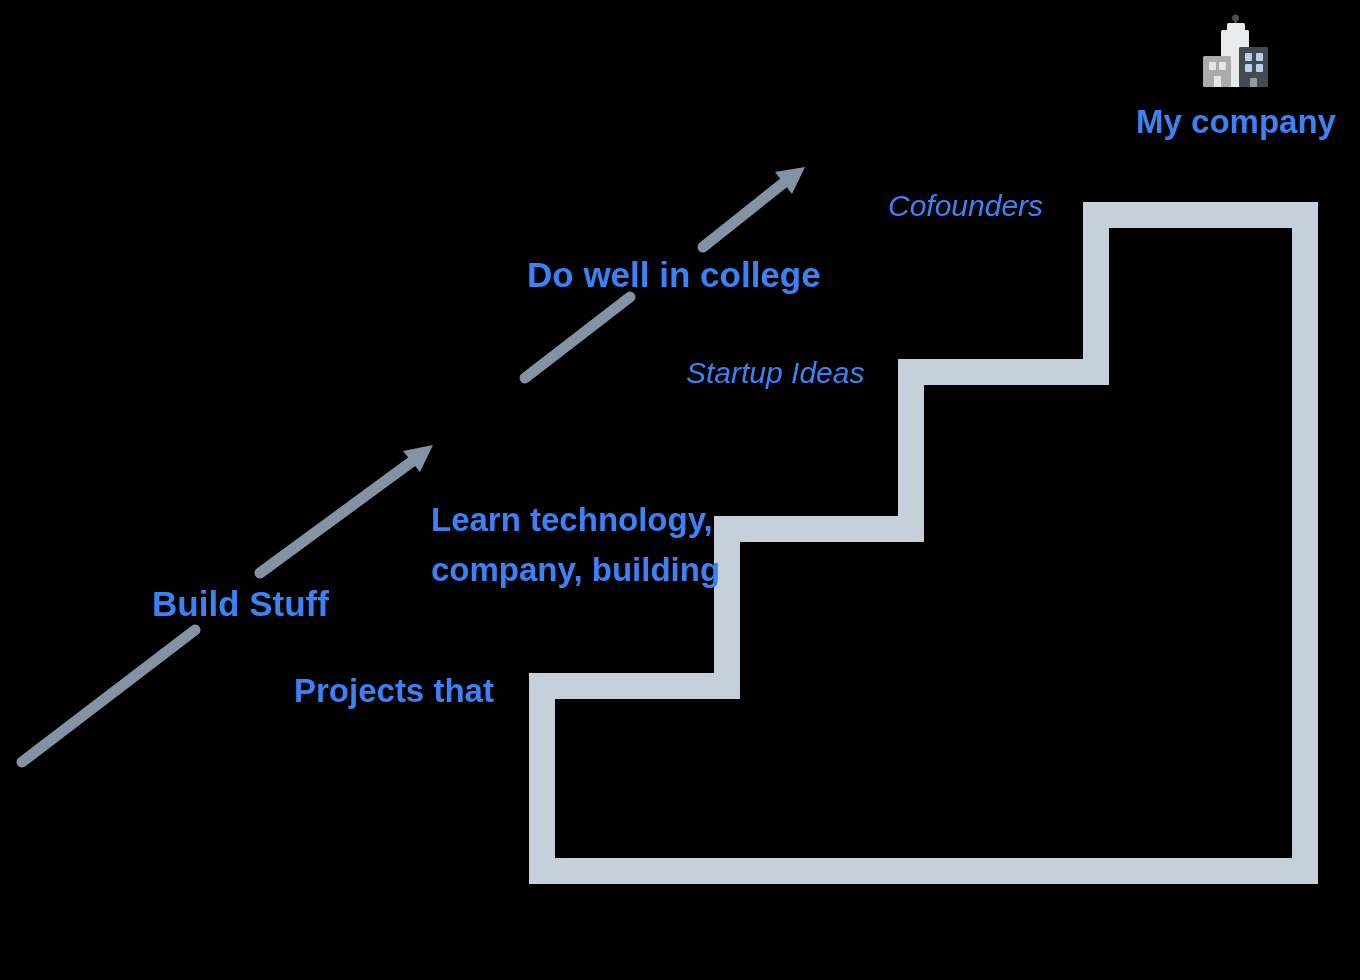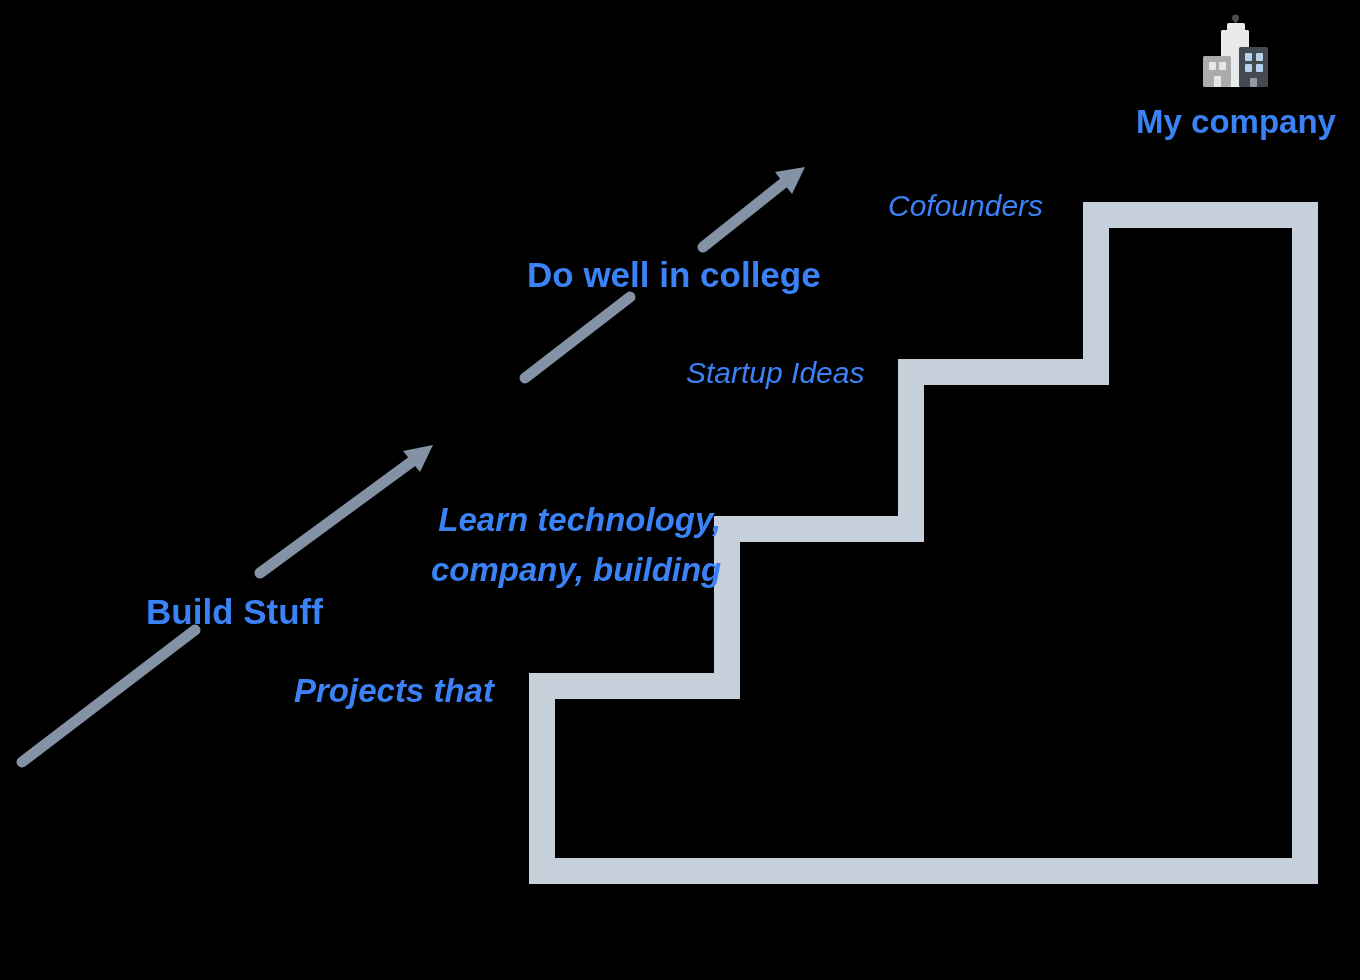--- a/index.html
+++ b/index.html
@@ -31,28 +31,26 @@
   .label-bold {
     font-weight: 700;
     font-size: 35px;
   }
   .label-italic {
     font-style: italic;
     font-weight: 400;
     font-size: 30px;
   }
   .label-italic-multi {
-    font-style: italic;
     font-weight: 600;
     font-size: 33px;
-    text-align: right;
   }
   .label-italic-multi span { display: block; }
 
-  #build-stuff-label   { left: 146px;  top: 586px; margin-top: 8px; }
+  #build-stuff-label   { left: 152px;  top: 586px; }
   #do-well-label       { left: 527px;  top: 257px; }
   #cofounders-label    { left: 888px;  top: 190px; }
   #startup-ideas-label { left: 686px;  top: 357px; text-align: center; }
   #learn-tech-label    { left: 431px;  top: 495px; line-height: 50px; }
   #projects-label      { left: 294px;  top: 666px; line-height: 49px; }
   #my-company-label    { left: 1236px; top: 105px; transform: translateX(-50%);
                          font-weight: 600; font-size: 33px; }
 </style>
 </head>
 <body>

